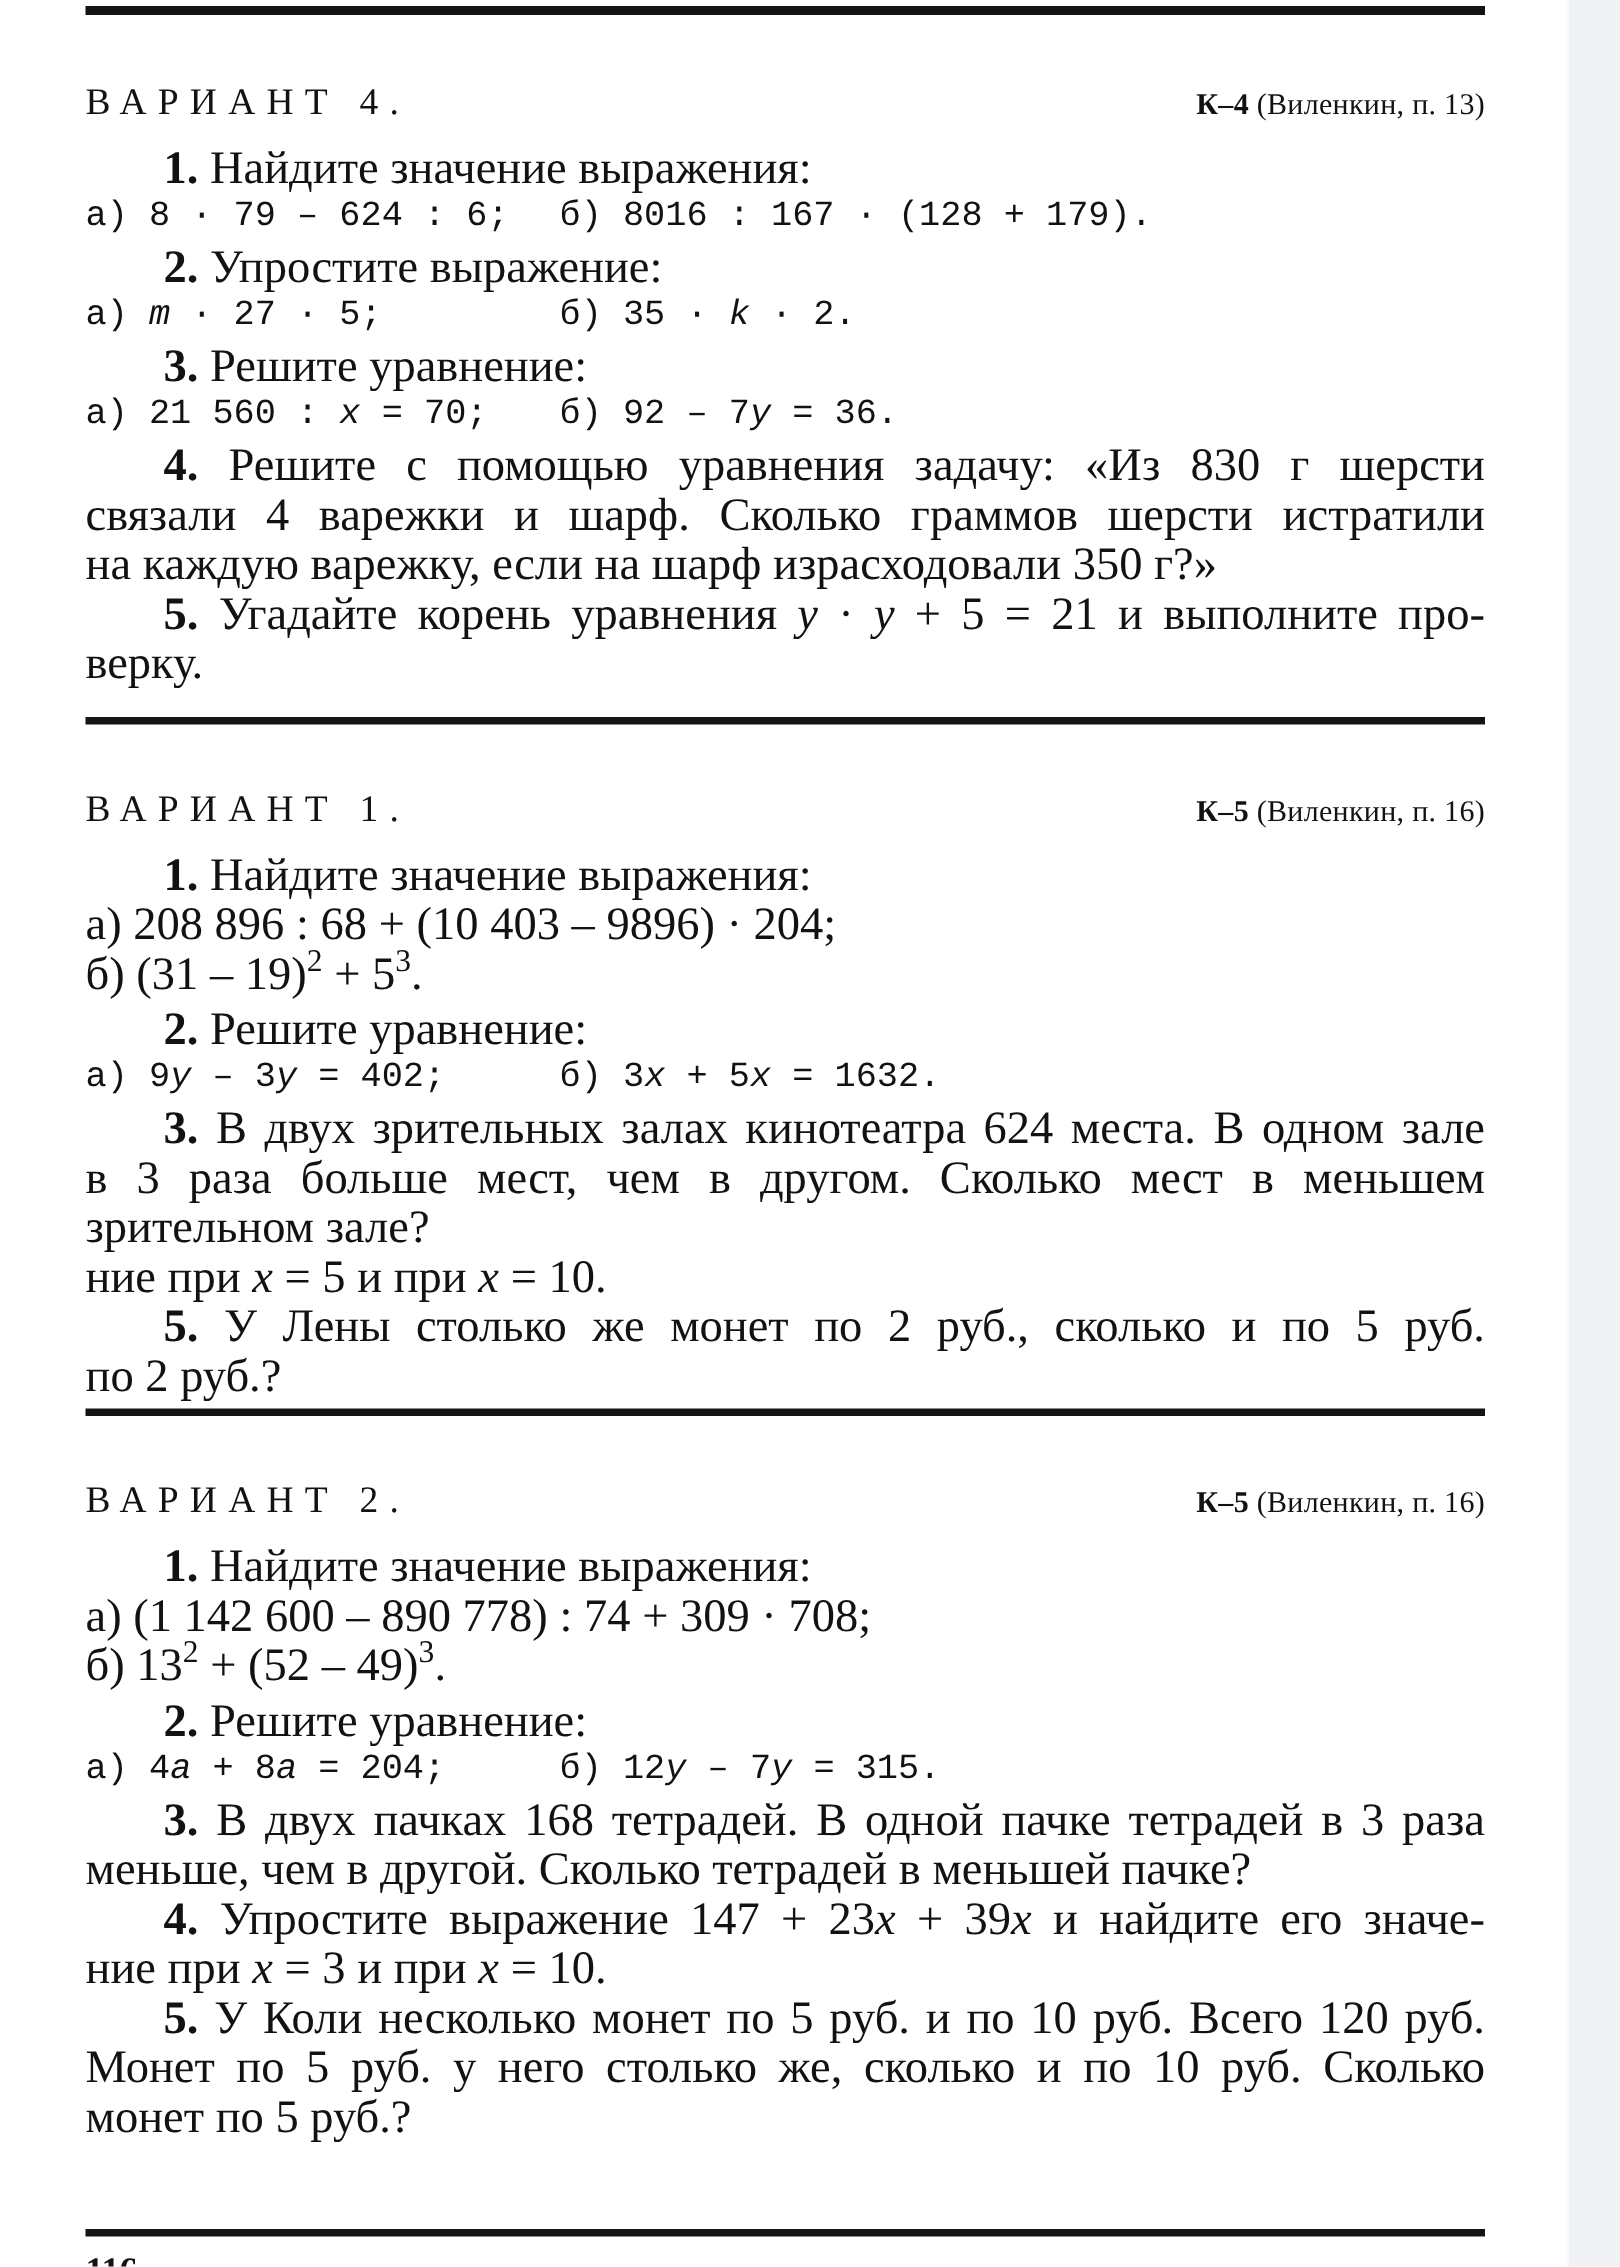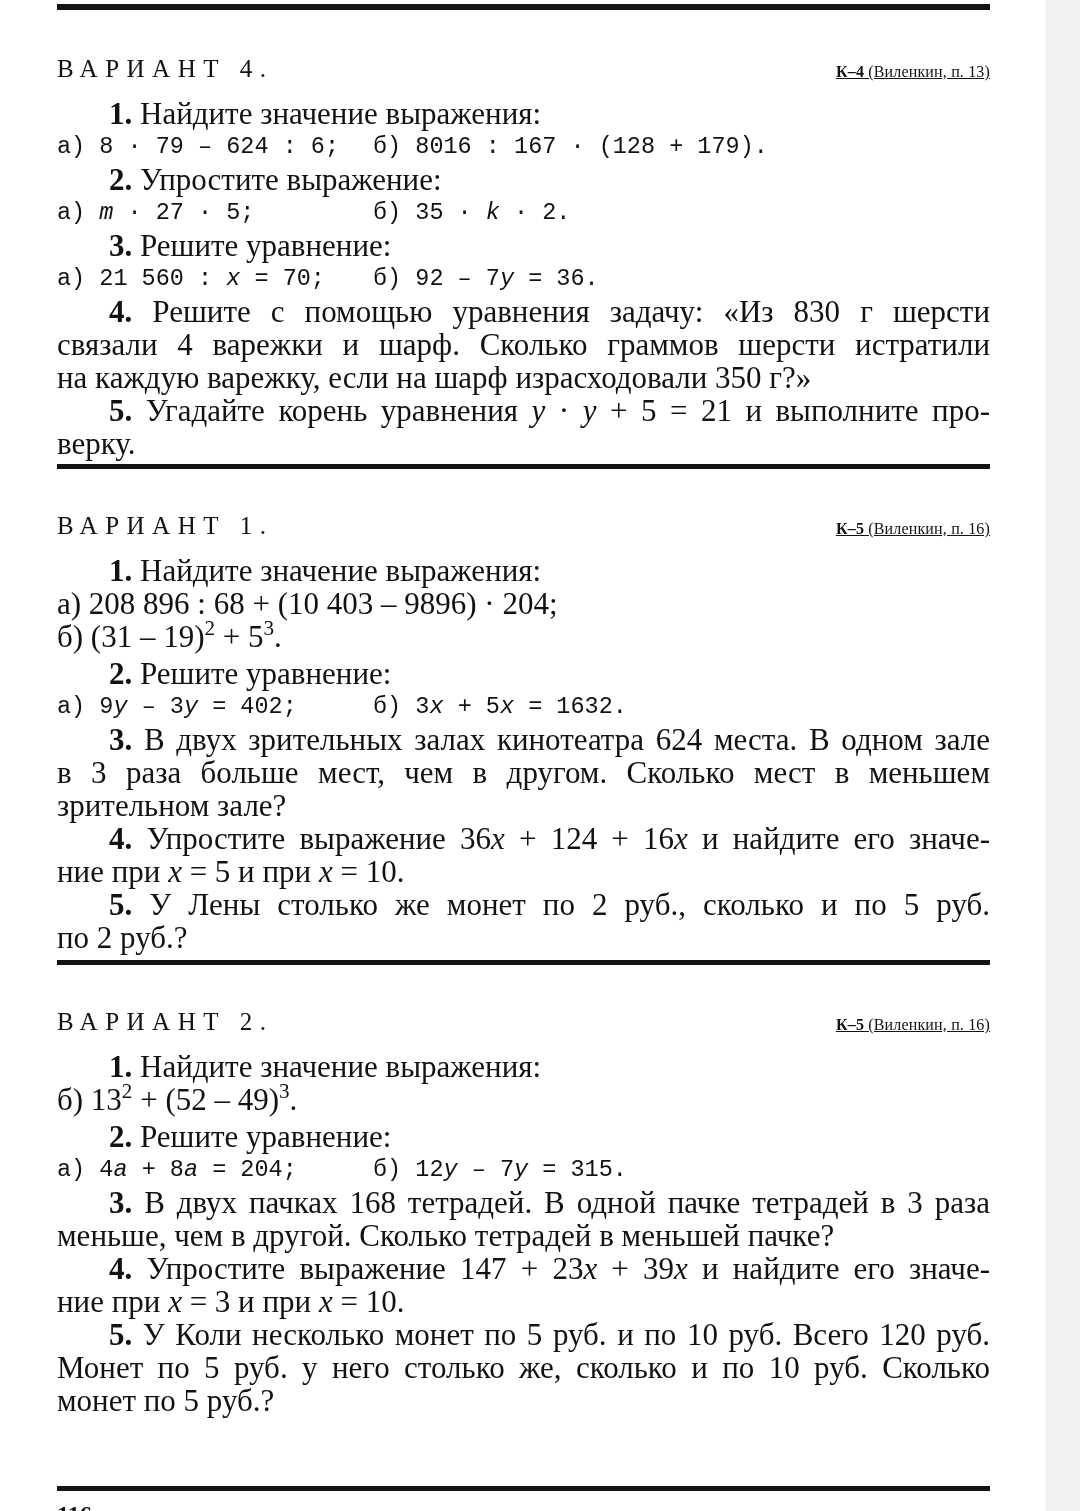--- a/index.html
+++ b/index.html
@@ -19,31 +19,31 @@
   }
   .content {
     position: absolute; left: 57px; top: 0;
     width: 933px;
   }
   .rule { height: 5px; background: #141414; }
   .top-rule { margin-top: 4px; height: 6px; }
   .section-rule { margin: 0; }
   .bottom-rule { position: absolute; left: 57px; top: 1486px; width: 933px; height: 5px; background: #141414; }
 
-  section.variant { padding-bottom: 4px; }
+  section.variant { padding-bottom: 20px; }
   section.variant:nth-of-type(2) { padding-bottom: 6px; }
 
   .vhead {
     display: flex; justify-content: space-between; align-items: baseline;
     margin: 42px 0 10px 0;
     line-height: 30px;
   }
   section.variant:first-of-type .vhead { margin-top: 44px; }
   .vname { font-size: 25px; letter-spacing: 0.30em; }
-  .vcode { font-size: 16px; letter-spacing: 0.01em; text-decoration: underline; }
+  .vcode { font-size: 20px; letter-spacing: 0.01em; }
 
   .line, .pline {
     font-size: 31px;
     line-height: 33px;
     white-space: normal;
   }
   .indent { text-indent: 52px; }
   .just { text-align: justify; text-align-last: justify; }
 
   .pair { display: flex; font-size: 23.5px; line-height: 33px; font-family: Liberation Mono, monospace; }
@@ -110,35 +110,35 @@
         <div class="pair">
           <span class="col-a"><span>а) 9</span><span class="i ">y</span><span> – 3</span><span class="i ">y</span><span> = 402;</span></span>
           <span class="col-b"><span>б) 3</span><span class="i ">x</span><span> + 5</span><span class="i ">x</span><span> = 1632.</span></span>
         </div>
         <div class="para">
           <div class="pline indent just"><span class="b ">3.</span><span> В двух зрительных залах кинотеатра 624 места. В одном зале</span></div>
           <div class="pline just"><span>в 3 раза больше мест, чем в другом. Сколько мест в меньшем</span></div>
           <div class="pline"><span>зрительном зале?</span></div>
         </div>
         <div class="para">
-          <div class="pline indent just"><span class="b ">4.</span><span> Упростите выражение 36</span><span class="i ">x</span><span> + 124 + 16</span><span class="i ">x</span><span> и найдите его значе-</span></div>
           <div class="pline"><span>ние при </span><span class="i ">x</span><span> = 5 и при </span><span class="i ">x</span><span> = 10.</span></div>
         </div>
         <div class="para">
           <div class="pline indent just"><span class="b ">5.</span><span> У Лены столько же монет по 2 руб., сколько и по 5 руб.</span></div>
           <div class="pline"><span>по 2 руб.?</span></div>
         </div>
       </section>
       <div class="rule section-rule"></div>
       <section class="variant">
         <div class="vhead">
           <span class="vname">ВАРИАНТ 2.</span>
           <span class="vcode"><span class="b">К–5</span><span> (Виленкин, п. 16)</span></span>
         </div>
         <div class="line indent"><span class="b ">1.</span><span> Найдите значение выражения:</span></div>
+        <div class="line"><span>а) (1 142 600 – 890 778) : 74 + 309 · 708;</span></div>
         <div class="line"><span>б) 13</span><span class="sup">2</span><span> + (52 – 49)</span><span class="sup">3</span><span>.</span></div>
         <div class="line indent"><span class="b ">2.</span><span> Решите уравнение:</span></div>
         <div class="pair">
           <span class="col-a"><span>а) 4</span><span class="i ">a</span><span> + 8</span><span class="i ">a</span><span> = 204;</span></span>
           <span class="col-b"><span>б) 12</span><span class="i ">y</span><span> – 7</span><span class="i ">y</span><span> = 315.</span></span>
         </div>
         <div class="para">
           <div class="pline indent just"><span class="b ">3.</span><span> В двух пачках 168 тетрадей. В одной пачке тетрадей в 3 раза</span></div>
           <div class="pline"><span>меньше, чем в другой. Сколько тетрадей в меньшей пачке?</span></div>
         </div>

